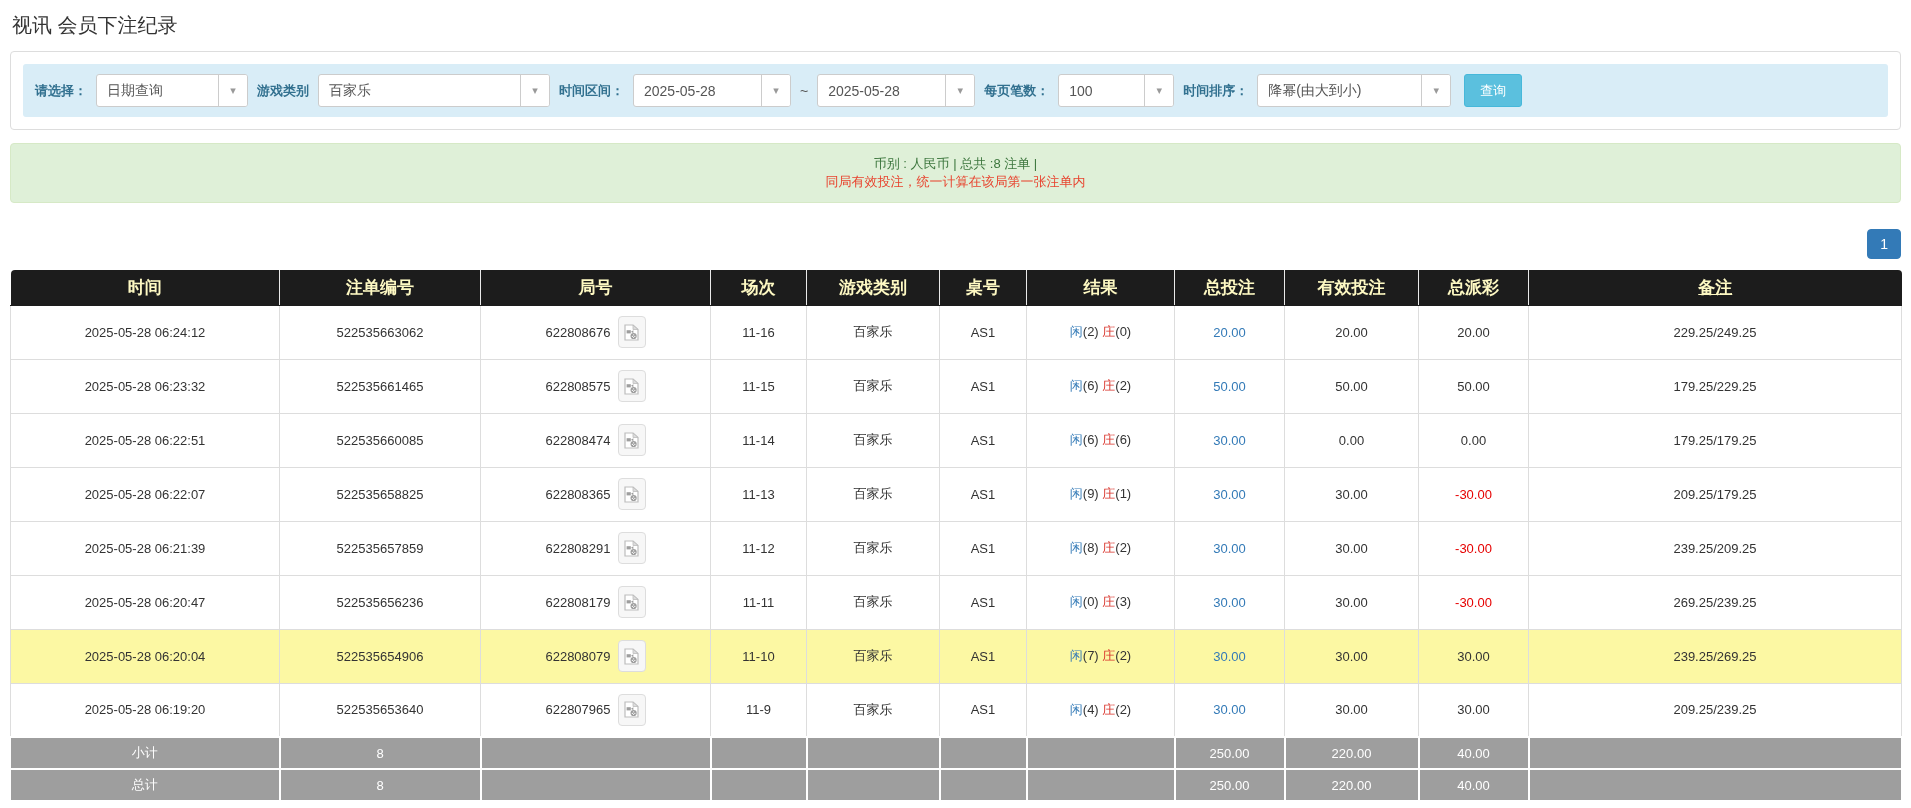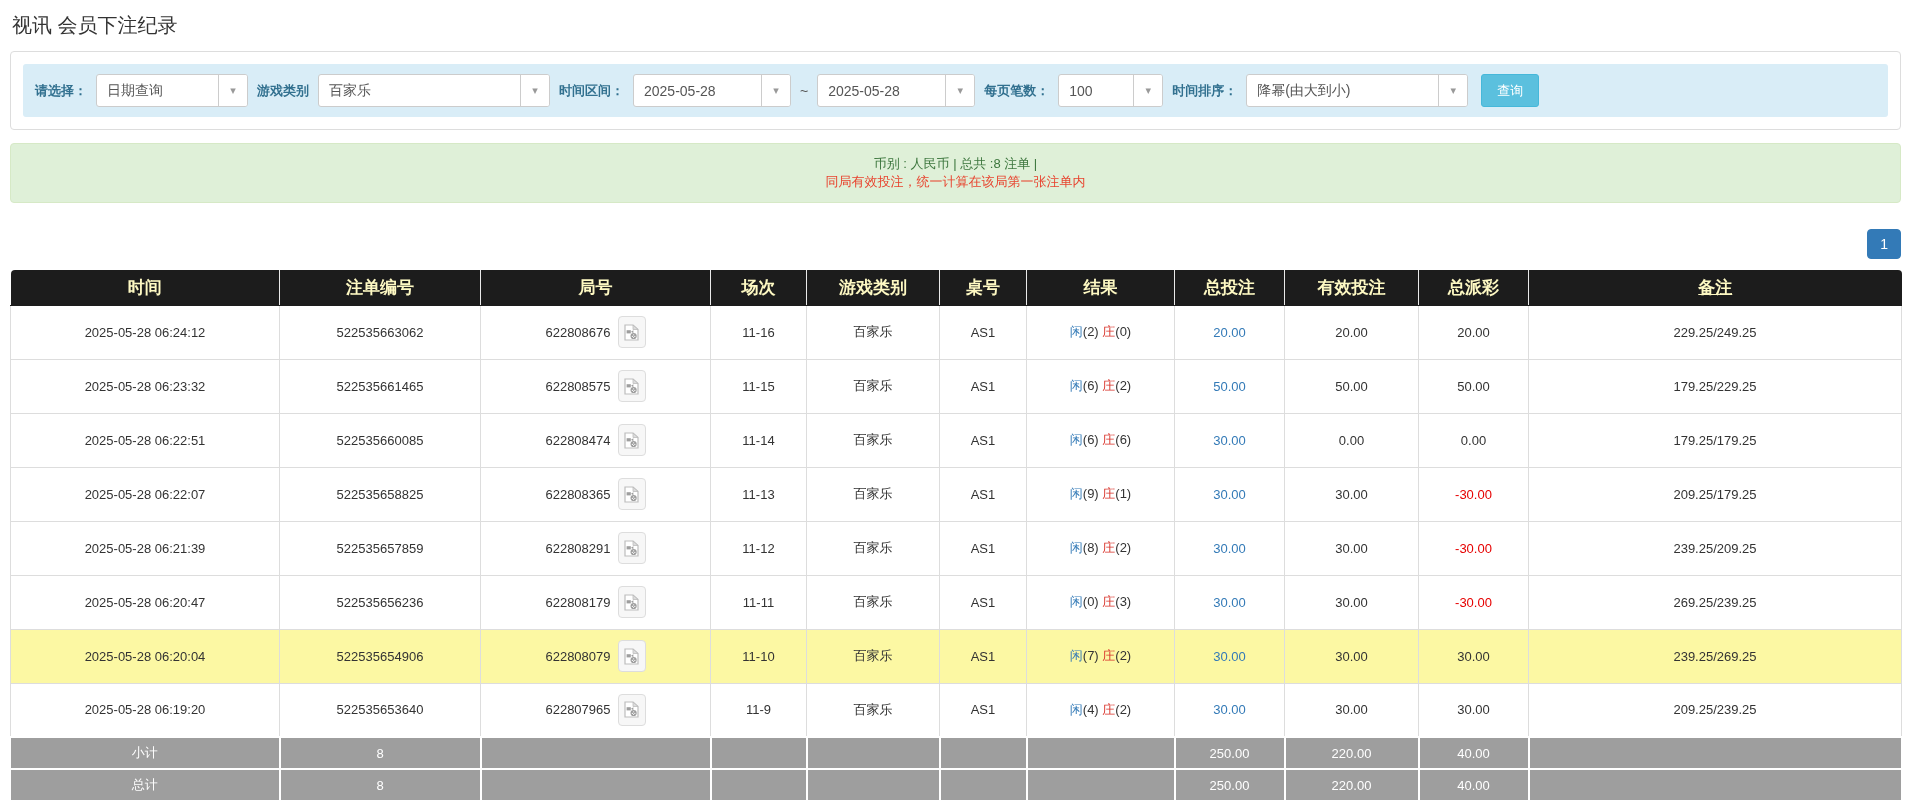--- a/index.html
+++ b/index.html
@@ -26,22 +26,22 @@
   }
   .combo-text { padding:0 10px; flex:1; font-size:14px; color:#555; text-align:left; }
   .combo-caret {
     width:29px; align-self:stretch; border-left:1px solid #ccc;
     display:flex; align-items:center; justify-content:center;
     color:#999; font-size:11px; background:#fff;
   }
   .w-qtype  { width:152px; }
   .w-game   { width:232px; }
   .w-date   { width:158px; }
-  .w-psize  { width:105px; }
-  .w-sort   { width:222px; }
+  .w-psize  { width:116px; }
+  .w-sort   { width:194px; }
   .tilde { color:#555; font-size:14px; }
   .btn-query {
     background:#5bc0de; border:1px solid #46b8da; color:#fff;
     border-radius:3px; height:33px; padding:0 15px; font-size:13px;
     cursor:pointer; margin-left:4px; font-family:inherit;
   }
 
   
   .summary-bar {
     display:flex; justify-content:space-between; align-items:center;

